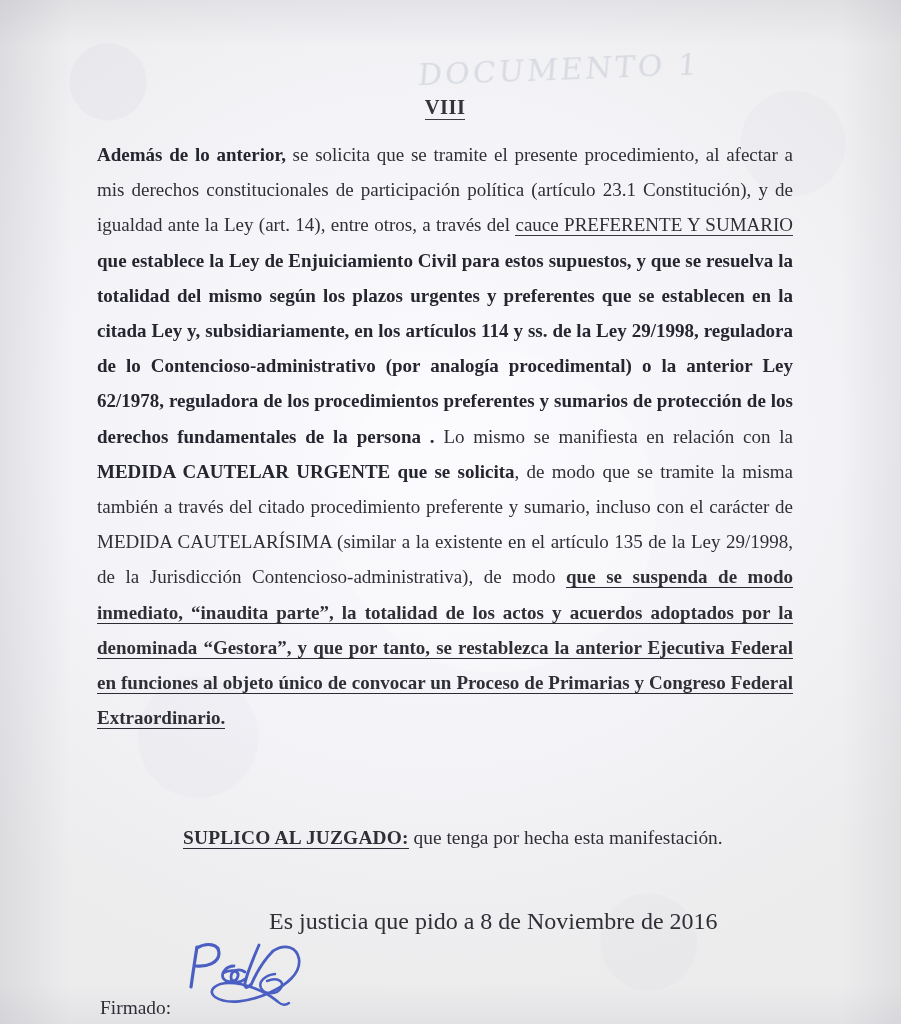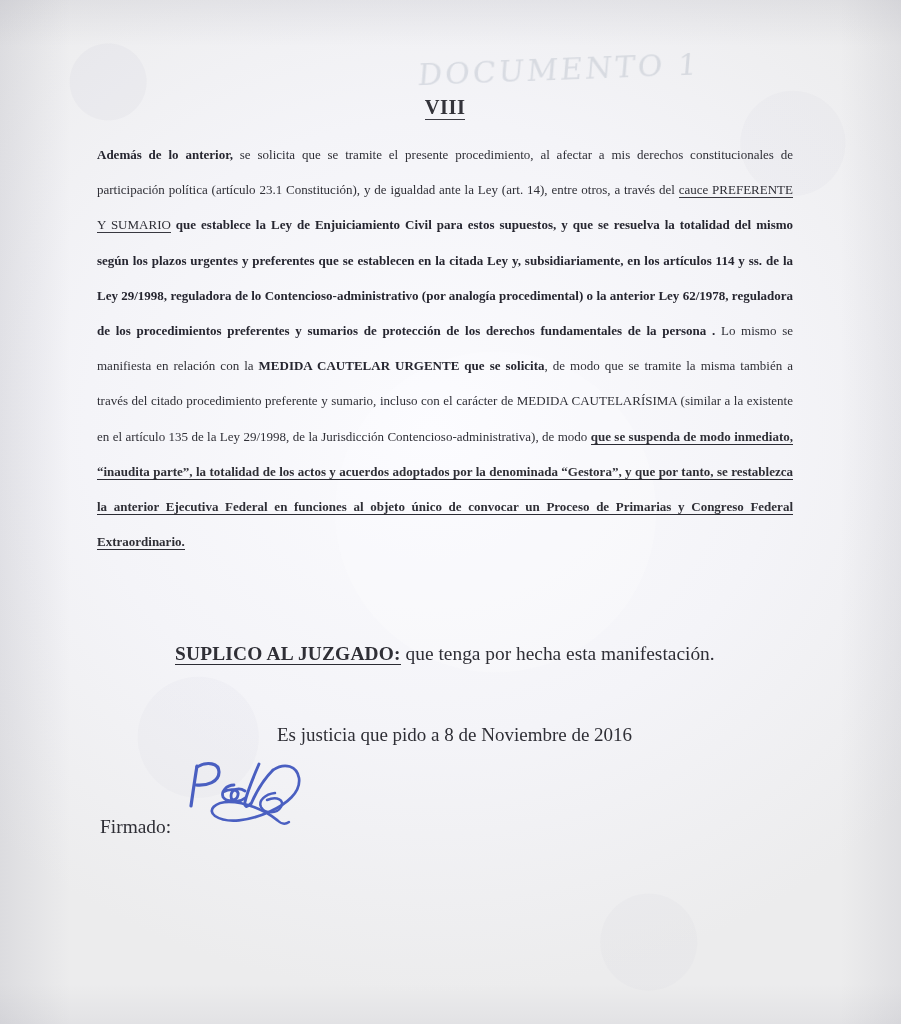--- a/index.html
+++ b/index.html
@@ -80,51 +80,51 @@
     color: #33333a;
   }
   .section-number span {
     border-bottom: 1.6px solid #3a3a42;
     padding-bottom: 1px;
   }
 
   .body-text {
     margin: 0;
     padding-top: 18px;
-    font-size: 13px;
+    font-size: 19px;
     line-height: 35.2px;
     text-align: justify;
     text-justify: inter-word;
     color: #2f2f36;
   }
 
   .body-text b { font-weight: bold; color: #262630; }
   .body-text u { text-decoration: none; border-bottom: 1.4px solid #383840; }
   .body-text .bu { font-weight: bold; border-bottom: 1.5px solid #2c2c34; }
 
   .suplico {
-    margin: 0;
+    margin: 8px;
     padding-top: 78px;
     padding-left: 78px;
     font-size: 19.4px;
     line-height: 33px;
     color: #2f2f36;
     font-family: Liberation Serif, serif;
   }
   .suplico .lead {
     font-weight: bold;
     border-bottom: 1.5px solid #2c2c34;
     letter-spacing: .2px;
   }
 
   .justicia {
-    margin: 8px;
+    margin: 0;
     padding-top: 46px;
     padding-left: 172px;
-    font-size: 19px;
+    font-size: 24px;
     color: #2f2f36;
   }
 
   .sign-row {
     margin: 0;
     padding-top: 52px;
     padding-left: 3px;
     font-size: 19.4px;
     color: #2f2f36;
     position: relative;

